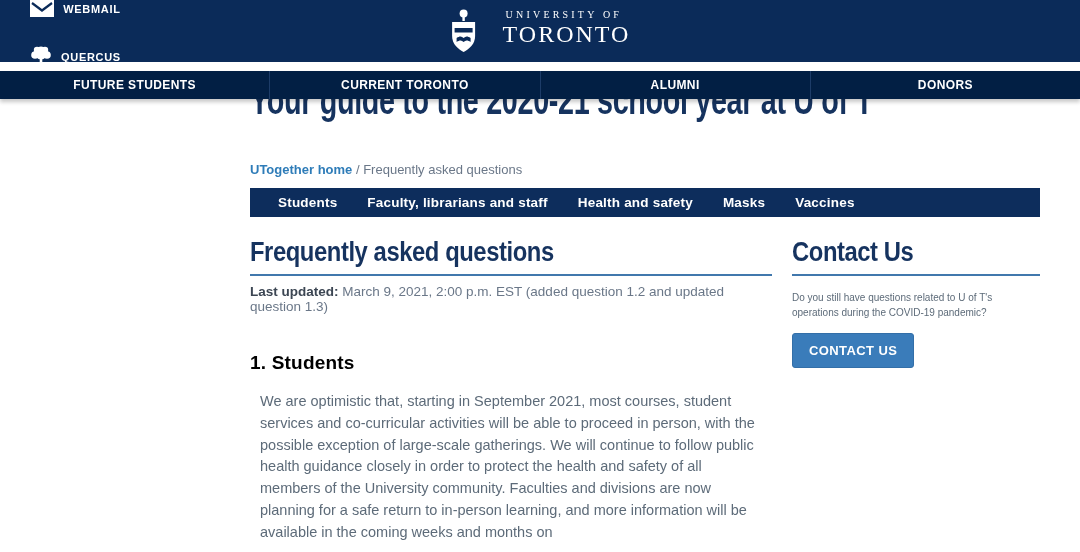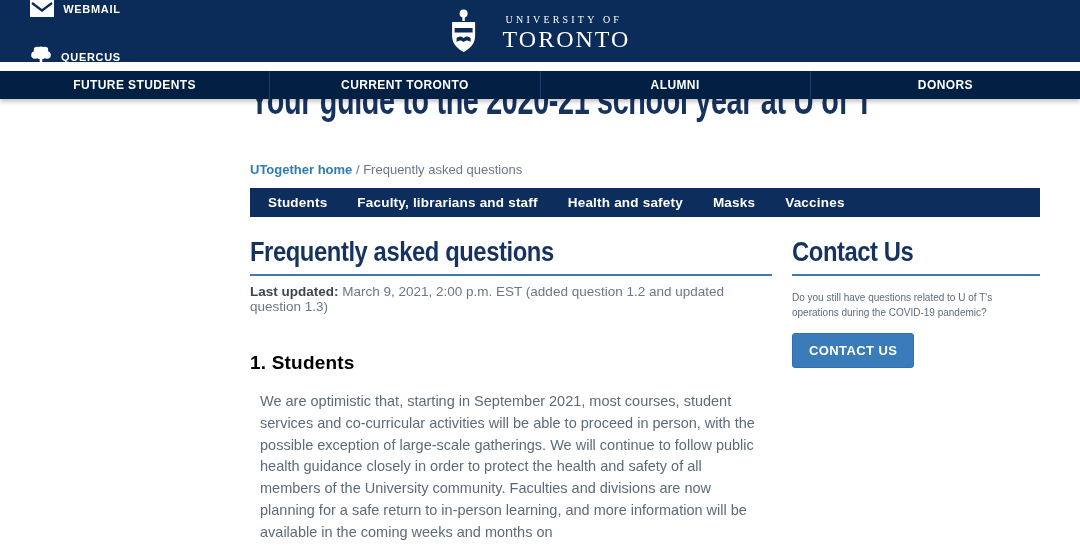--- a/index.html
+++ b/index.html
@@ -7,21 +7,21 @@
     font-family:"Liberation Sans", sans-serif; }
 
   
   .topbar { height:62px; background:#0b2b59; position:relative; }
   .utility { position:absolute; left:30px; top:0; height:62px; display:flex; align-items:center; gap:28px;flex-direction:column; }
   .utility-link { display:flex; align-items:center; gap:9px; color:#fff; font-size:11px;
     font-weight:700; letter-spacing:.7px; cursor:pointer; }
   .utility-link svg { display:block; }
 
   .logo { position:absolute; left:50%; top:9px; transform:translateX(-50%);
-    display:flex; align-items:center; gap:25px; cursor:pointer; }
+    display:flex; gap:25px; cursor:pointer; }
   .logo-text { color:#fff; font-family:"Liberation Serif", serif; }
   .logo-line1 { font-size:10px; letter-spacing:3.2px; margin-left:3px; }
   .logo-line2 { font-size:24px; letter-spacing:2px; margin-top:1px; }
 
   
   .mainnav { height:28px; background:#021f44; display:flex; position:relative; z-index:5;
     box-shadow:0 3px 4px rgba(0,0,0,.22);margin-top:9px; }
   .mainnav-item { flex:1; display:flex; align-items:center; justify-content:center;
     color:#fff; font-size:12px; font-weight:700; letter-spacing:.4px;
     border-left:1px solid #1d3c68; cursor:pointer; }
@@ -32,21 +32,21 @@
   .hero-title { margin:-22px 0 0 250px; font-size:40px; line-height:46px; font-weight:700;
     color:#16335f; letter-spacing:-.5px; white-space:nowrap;
     transform:scaleX(.72); transform-origin:0 0; }
 
   
   .breadcrumb { margin:39px 0 0 250px; font-size:13px; color:#6a7788; }
   .breadcrumb .home { color:#2e7cb8; font-weight:700; cursor:pointer; }
 
   
   .sectionnav { margin:11px 0 0 250px; width:790px; height:29px; background:#0d2d5c;
-    display:flex; align-items:center; gap:30px; padding-left:18px; }
+    display:flex; align-items:center; gap:30px; padding-left:28px; }
   .sectionnav-item { color:#fff; font-size:13.5px; font-weight:700; letter-spacing:.2px; cursor:pointer; }
 
   
   .content-row { display:flex; margin-left:250px; width:790px; }
   .main-col { width:522px; }
   .side-col { width:248px; margin-left:20px; }
 
   .page-title, .side-title { margin-top:21px; border-bottom:2px solid #4178ad; padding-bottom:7px; }
   .cond { display:inline-block; font-size:28px; line-height:1; font-weight:700; color:#16335f;
     letter-spacing:-.5px; white-space:nowrap; transform:scaleX(.85); transform-origin:0 50%; }

